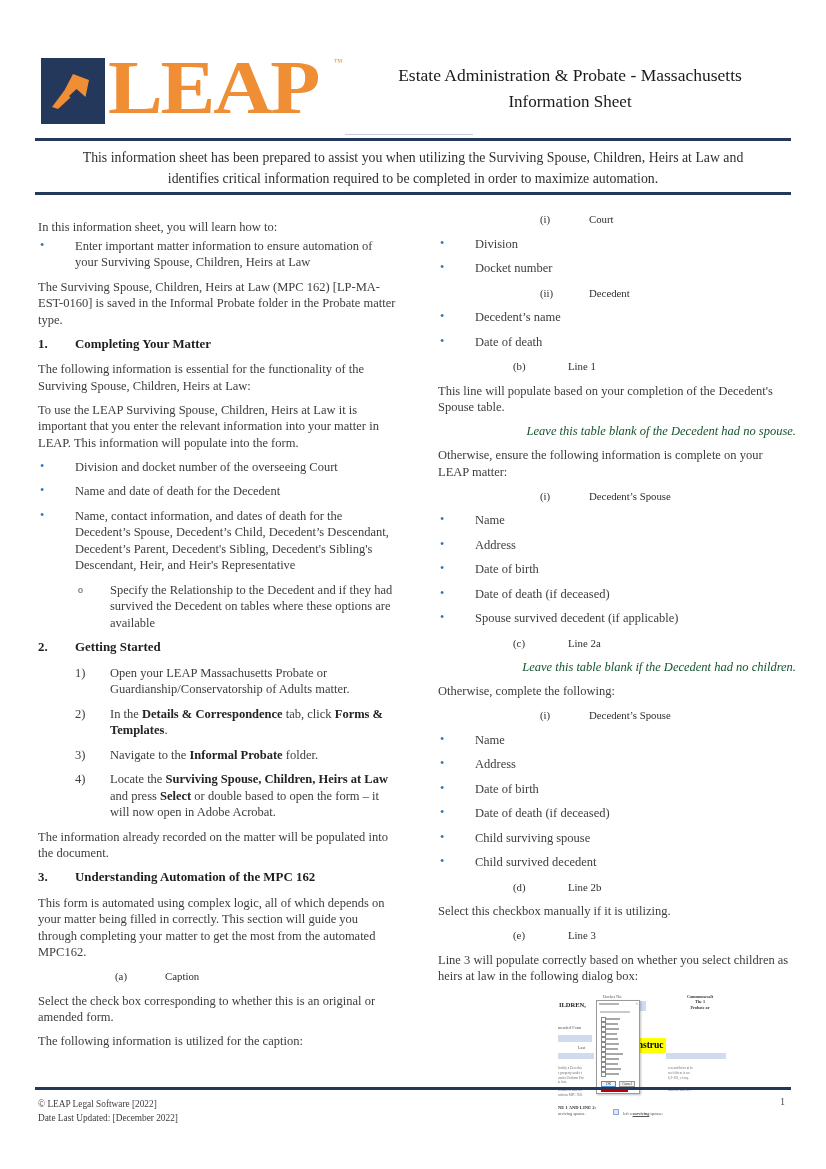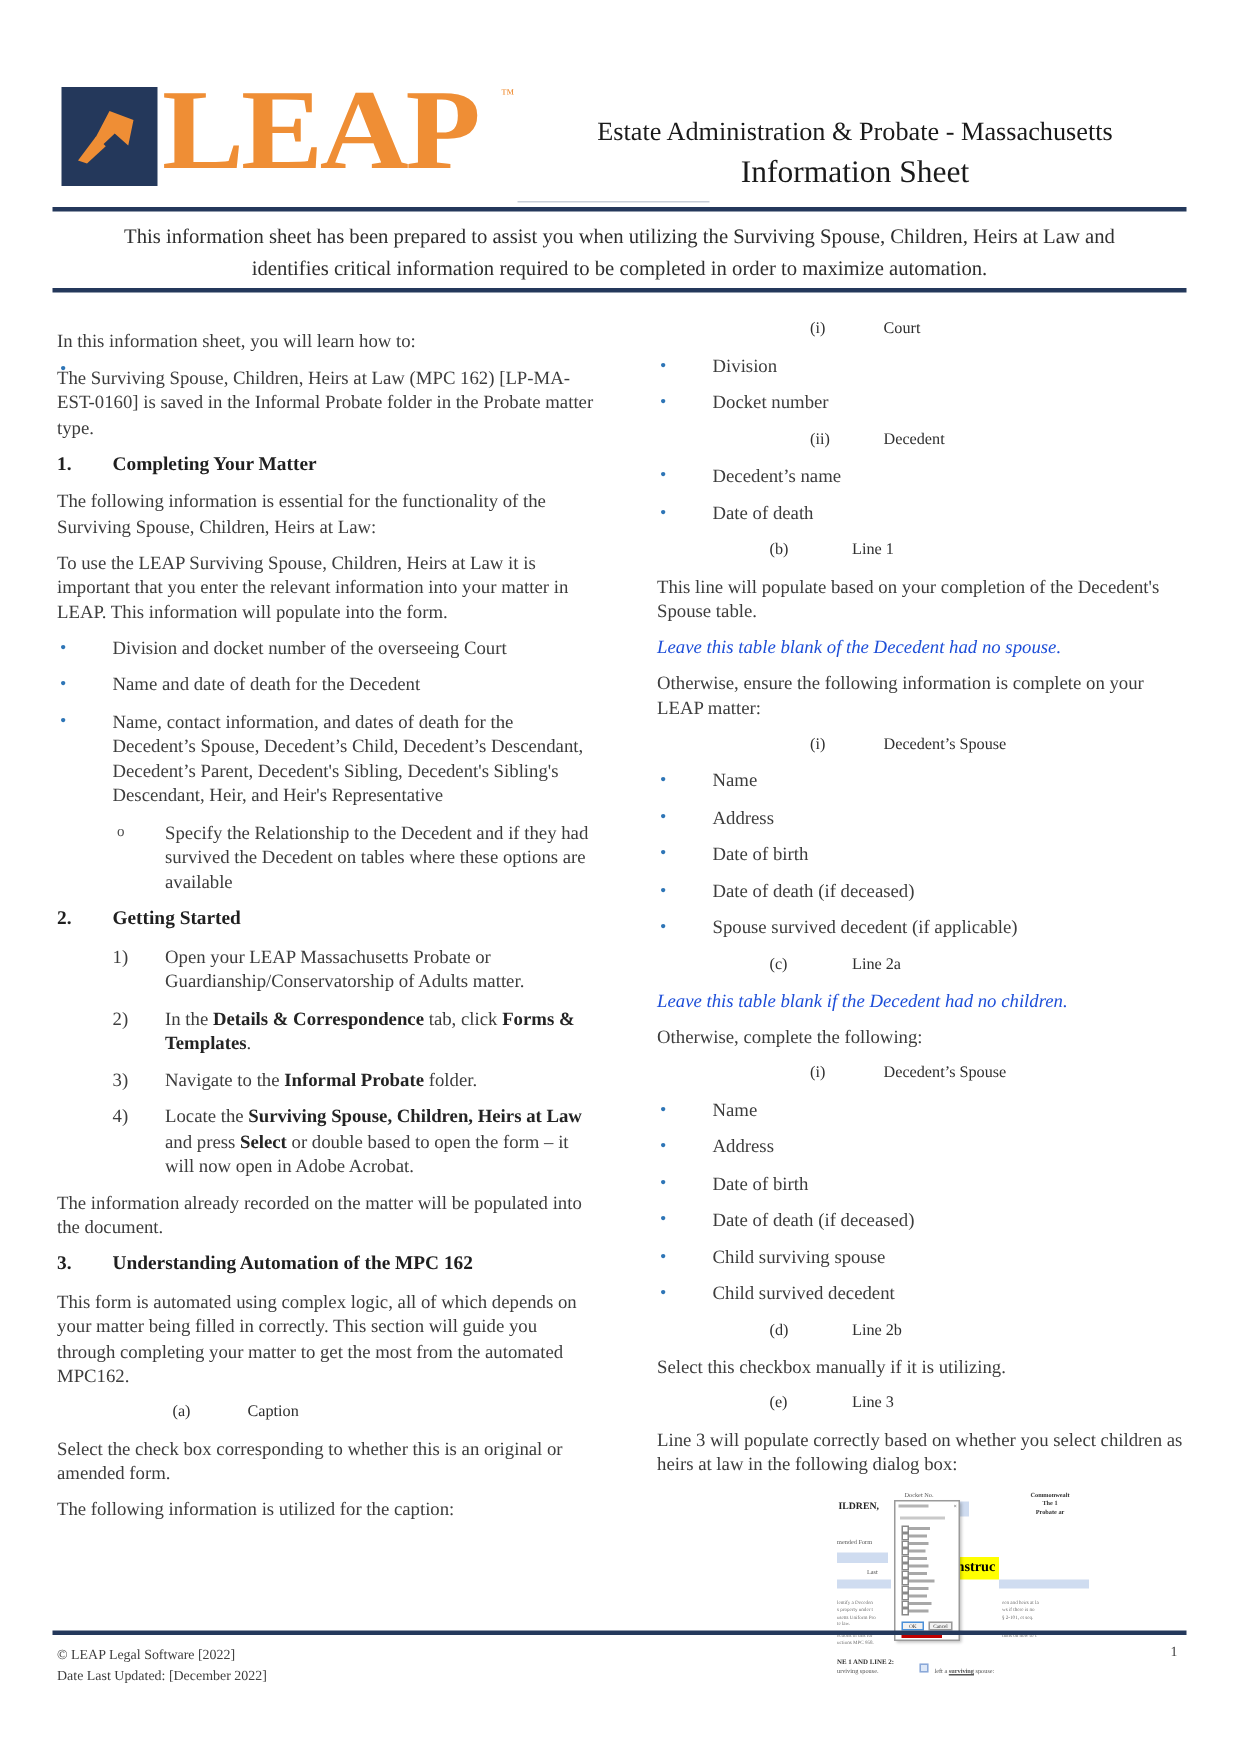--- a/index.html
+++ b/index.html
@@ -6,23 +6,23 @@
   .page { position:relative; width:826px; height:1169px; background:#fff;
           font-family:Liberation Serif, serif; color:#3d3d3d; overflow:hidden;border-radius:19px; }
 
   
   .logo-box { position:absolute; left:41px; top:58px; width:64px; height:66px; background:#24385B; }
   .logo-box svg { position:absolute; left:7px; top:7px; }
   .logo-word { position:absolute; left:108px; top:49px; font-size:76px; line-height:76px;
                font-weight:bold; color:#EF8E35; letter-spacing:-2px;
                transform:scaleX(1.08); transform-origin:left; }
   .logo-tm { position:absolute; left:334px; top:57px; font-size:9px; color:#EF8E35; }
-  .title-block { position:absolute; left:350px; top:76px; width:440px; text-align:center; color:#1a1a1a; }
+  .title-block { position:absolute; left:350px; top:64px; width:440px; text-align:center; color:#1a1a1a; }
   .title-1 { font-size:17.5px; line-height:22px; }
-  .title-2 { font-size:21px; line-height:26px; margin-top:3px; }
+  .title-2 { font-size:17px; line-height:26px; margin-top:3px; }
 
   .rule { position:absolute; left:35px; width:756px; height:3px; background:#24385B; }
   .rule-1 { top:138px; } .rule-2 { top:192px; }
   .tick { position:absolute; left:345px; top:134px; width:128px; height:1px; background:#c6cdd8; }
   .intro { position:absolute; left:58px; top:147px; width:710px; text-align:center;
            font-size:13.8px; line-height:21px; color:#2f2f2f; }
 
   
   .col { position:absolute; font-size:12.5px; line-height:16.5px; }
   .col-left  { left:38px;  top:219px; width:360px; }
@@ -42,21 +42,21 @@
   .step { position:relative; padding-left:72px; margin:0 0 8px; }
   .step .num { position:absolute; left:37px; top:0; }
   .bold { font-weight:bold; color:#242424; }
 
   .subhead { font-size:10.8px; color:#2f2f2f; margin:3px 0 8px; }
   .subhead .num { display:inline-block; }
   .subhead.letter-left { padding-left:77px; } .subhead.letter-left .num { width:50px; }
   .subhead.letter { padding-left:75px; } .subhead.letter .num { width:55px; }
   .subhead.roman  { padding-left:102px; } .subhead.roman .num { width:49px; }
 
-  .note { color:#1d4ed8; font-style:italic; margin:0 0 7.5px; }
+  .note { color:#14532d; font-style:italic; margin:0 0 7.5px;text-align:right; }
 
   
   .shot { position:relative; width:186px; height:132px; margin:5px 0 0 118px; background:#fff; }
   .shot .abs { position:absolute; }
   .t3 { font-size:3.4px; line-height:4.8px; color:#6f6f6f; }
   .t4 { font-size:4.2px; line-height:5.5px; color:#555; }
   .field { background:#CFDCF0; }
   .sh-ildren { left:3px; top:5px; font-size:6.5px; font-weight:bold; color:#222; }
   .sh-courthead { left:108px; top:2px; width:72px; text-align:center; font-size:4.2px;
                   line-height:5.4px; font-weight:bold; color:#333; }
@@ -103,20 +103,21 @@
   <div class="tick"></div>
   <div class="rule rule-1"></div>
   <div class="intro">This information sheet has been prepared to assist you when utilizing the Surviving Spouse, Children, Heirs at Law and identifies critical information required to be completed in order to maximize automation.</div>
   <div class="rule rule-2"></div>
 
   <div class="col col-left">
     <p class="para tight">In this information sheet, you will learn how to:</p>
 
     <div class="bullet-item">
       <span class="glyph">•</span>
+      <span>Enter important matter information to ensure automation of your Surviving Spouse, Children, Heirs at Law</span>
     </div>
 
     <p class="para">The Surviving Spouse, Children, Heirs at Law (MPC 162) [LP-MA-EST-0160] is saved in the Informal Probate folder in the Probate matter type.</p>
 
     <div class="heading">
       <span class="num">1.</span><span>Completing Your Matter</span>
     </div>
 
     <p class="para">The following information is essential for the functionality of the Surviving Spouse, Children, Heirs at Law:</p>
     <p class="para">To use the LEAP Surviving Spouse, Children, Heirs at Law it is important that you enter the relevant information into your matter in LEAP. This information will populate into the form.</p>

